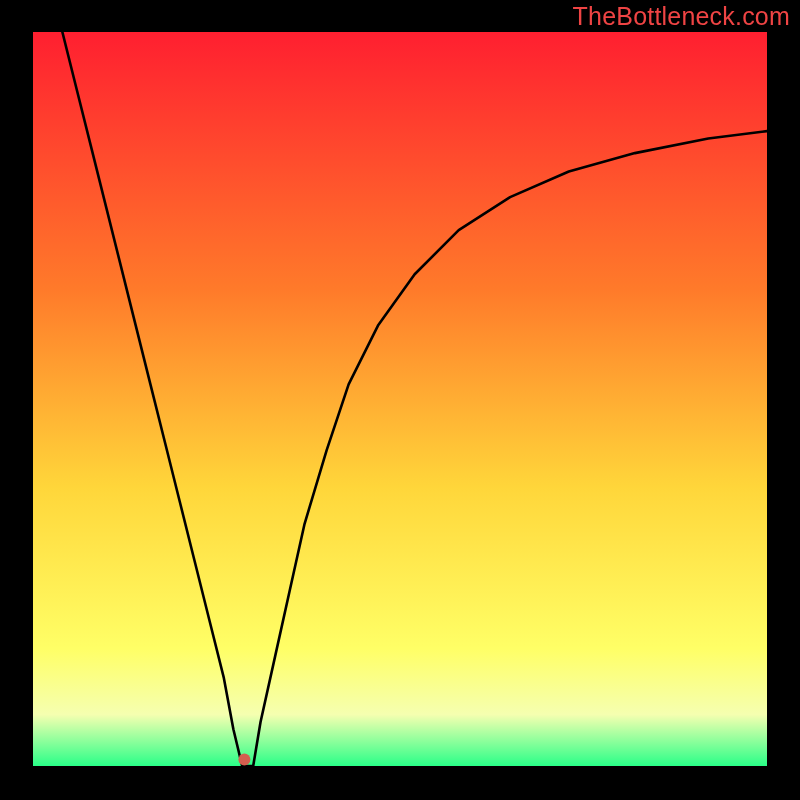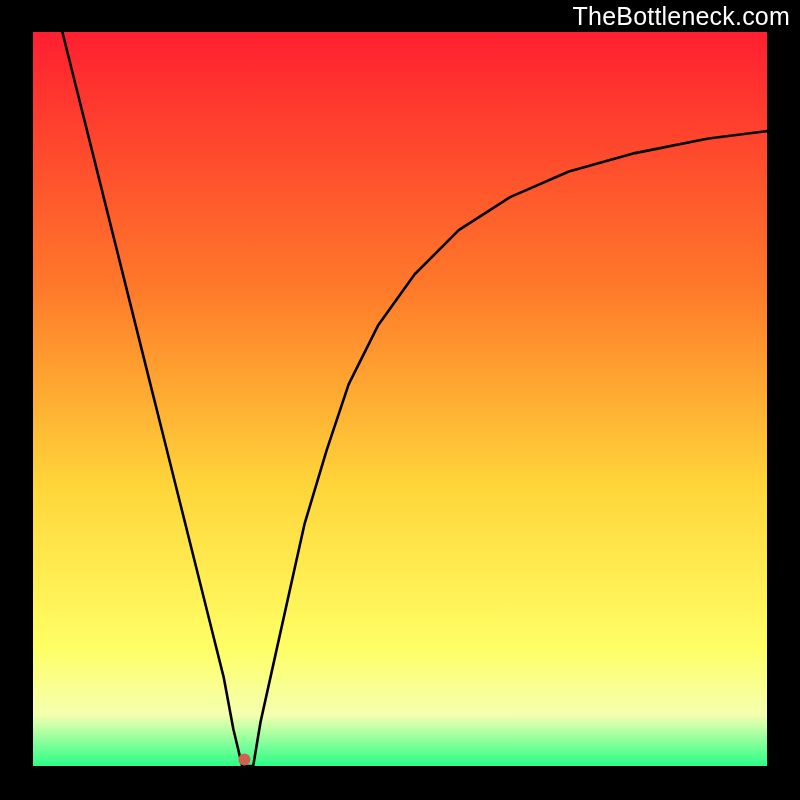--- a/index.html
+++ b/index.html
@@ -13,21 +13,21 @@
   .frame {
     position: relative;
     width: 800px;
     height: 800px;
     background: #000000;
   }
   .watermark {
     position: absolute;
     top: 2px;
     right: 10px;
-    color: #ffffff;
+    color: #ef4444;
     font-size: 25px;
     font-weight: 500;
     z-index: 10;
     letter-spacing: 0.2px;
   }
   .plot-area {
     position: absolute;
     left: 33px;
     top: 32px;
     width: 734px;

